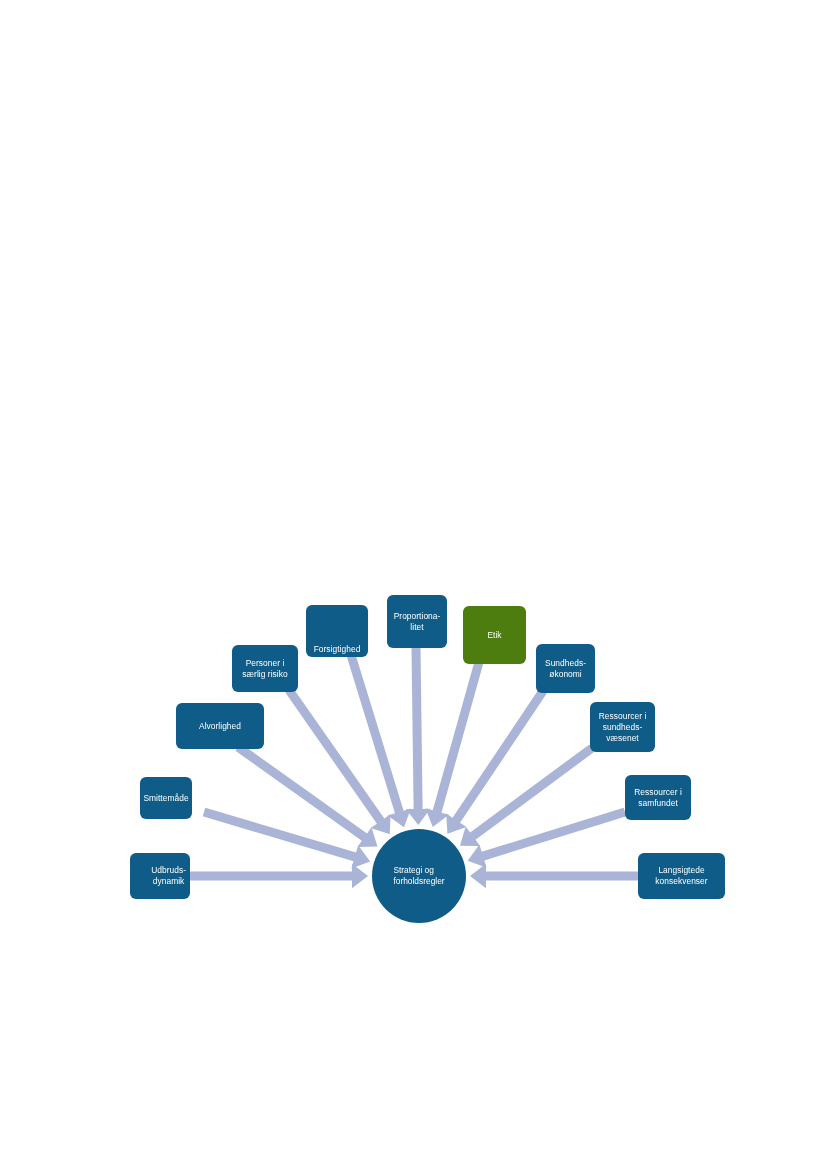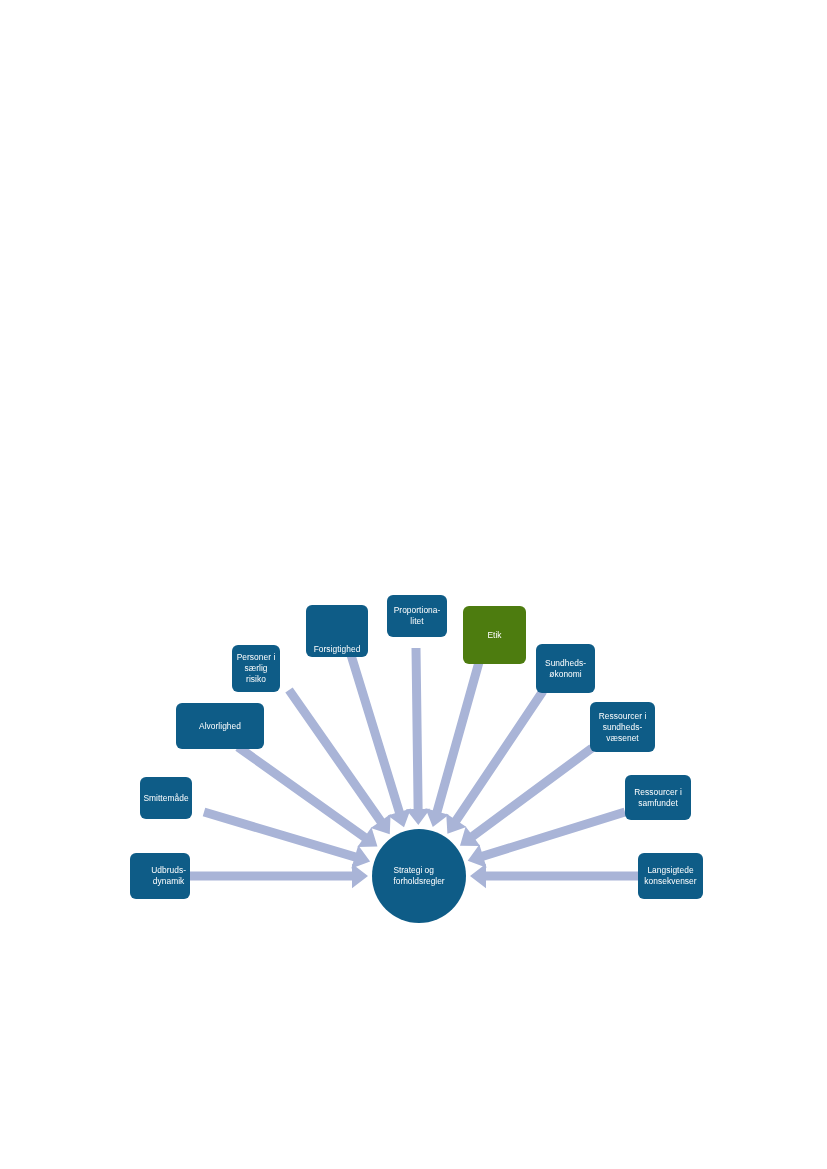--- a/index.html
+++ b/index.html
@@ -98,45 +98,45 @@
       <div class="node-box" style="left: 130px; top: 853px; width: 60px; height: 46px; background: rgb(14, 92, 135); color: rgb(255, 255, 255); justify-content: flex-end;">
         <span class="node-label">Udbruds-
 dynamik</span>
       </div>
       <div class="node-box" style="left: 140px; top: 777px; width: 52px; height: 42px; background: rgb(14, 92, 135); color: rgb(255, 255, 255);">
         <span class="node-label">Smittemåde</span>
       </div>
       <div class="node-box" style="left: 176px; top: 703px; width: 88px; height: 46px; background: rgb(14, 92, 135); color: rgb(255, 255, 255);">
         <span class="node-label">Alvorlighed</span>
       </div>
-      <div class="node-box" style="left: 232px; top: 645px; width: 48px; height: 47px; background: rgb(14, 92, 135); color: rgb(255, 255, 255);">
+      <div class="node-box" style="left: 232px; top: 645px; width: 66px; height: 47px; background: rgb(14, 92, 135); color: rgb(255, 255, 255);">
         <span class="node-label">Personer i
 særlig risiko</span>
       </div>
       <div class="node-box" style="left: 306px; top: 605px; width: 62px; height: 52px; background: rgb(14, 92, 135); color: rgb(255, 255, 255); align-items: flex-end;">
         <span class="node-label">Forsigtighed</span>
       </div>
-      <div class="node-box" style="left: 387px; top: 595px; width: 60px; height: 42px; background: rgb(14, 92, 135); color: rgb(255, 255, 255);">
+      <div class="node-box" style="left: 387px; top: 595px; width: 60px; height: 53px; background: rgb(14, 92, 135); color: rgb(255, 255, 255);">
         <span class="node-label">Proportiona-
 litet</span>
       </div>
       <div class="node-box" style="left: 463px; top: 606px; width: 63px; height: 58px; background: #4d7c0f; color: rgb(255, 255, 255);">
         <span class="node-label">Etik</span>
       </div>
       <div class="node-box" style="left: 536px; top: 644px; width: 59px; height: 49px; background: rgb(14, 92, 135); color: rgb(255, 255, 255);">
         <span class="node-label">Sundheds-
 økonomi</span>
       </div>
       <div class="node-box" style="left: 590px; top: 702px; width: 65px; height: 50px; background: rgb(14, 92, 135); color: rgb(255, 255, 255);">
         <span class="node-label">Ressourcer i
 sundheds-
 væsenet</span>
       </div>
       <div class="node-box" style="left: 625px; top: 775px; width: 66px; height: 45px; background: rgb(14, 92, 135); color: rgb(255, 255, 255);">
         <span class="node-label">Ressourcer i
 samfundet</span>
       </div>
-      <div class="node-box" style="left: 638px; top: 853px; width: 65px; height: 46px; background: rgb(14, 92, 135); color: rgb(255, 255, 255);">
+      <div class="node-box" style="left: 638px; top: 853px; width: 87px; height: 46px; background: rgb(14, 92, 135); color: rgb(255, 255, 255);">
         <span class="node-label">Langsigtede
 konsekvenser</span>
       </div>
     </div>
 </div>
 
 </body></html>

